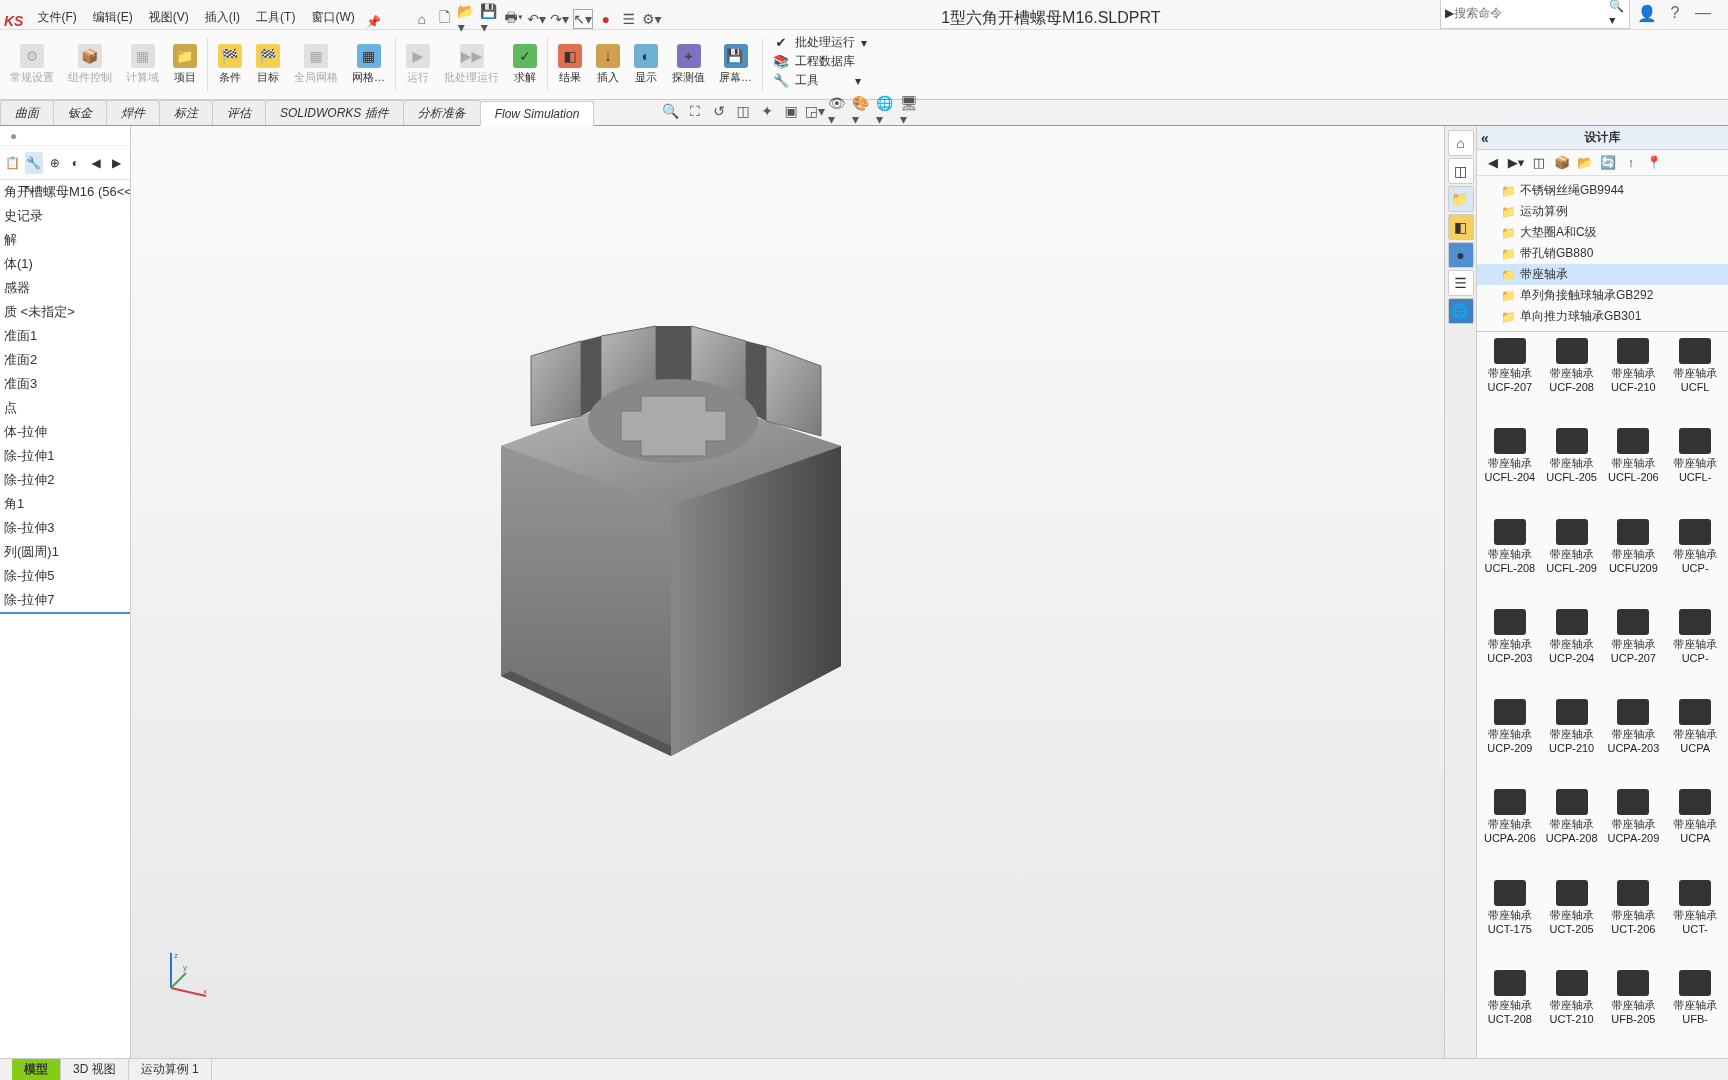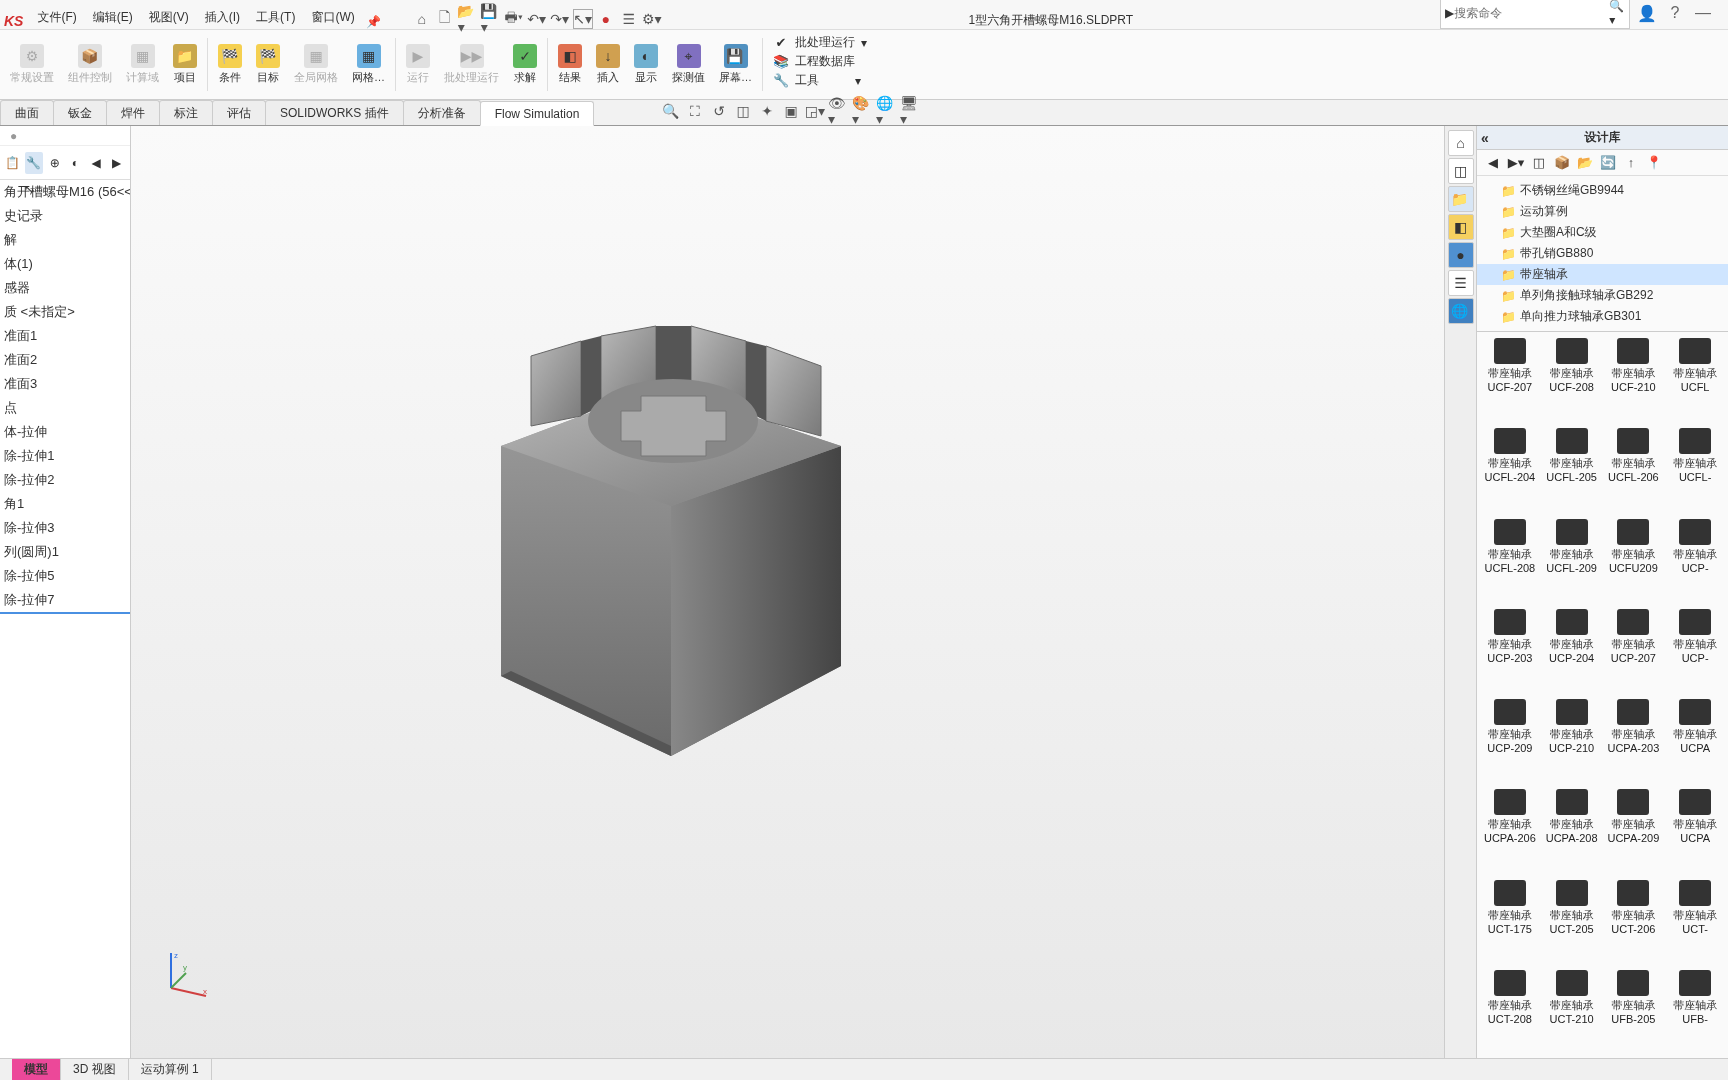--- a/index.html
+++ b/index.html
@@ -3,35 +3,35 @@
 <meta charset="utf-8">
 <style>
 * { margin:0; padding:0; box-sizing:border-box; font-family:"Microsoft YaHei","Segoe UI",sans-serif; }
 body { width:1728px; height:1080px; overflow:hidden; background:#fff; font-size:12px; color:#333; }
 .menubar { height:30px; display:flex; align-items:flex-end; padding:0 4px; border-bottom:1px solid #ddd; background:#f7f7f7; }
 .logo { color:#d32f2f; font-weight:bold; font-style:italic; font-size:14px; margin-right:6px; }
 .menubar .mitem { padding:3px 8px; cursor:pointer; }
 .menubar .pin { margin-left:4px; color:#666; }
 .toolbar-quick { display:flex; gap:3px; align-items:center; margin-left:30px; }
 .qicon { width:20px; height:20px; display:flex; align-items:center; justify-content:center; font-size:14px; color:#555; cursor:pointer; }
-.docname { flex:1; text-align:center; font-size:12px; }
+.docname { flex:1; text-align:center; font-size:16px; }
 .search-wrap { display:flex; align-items:center; gap:6px; margin-right:10px; }
 .search-box { display:flex; align-items:center; border:1px solid #ccc; background:#fff; padding:1px 4px; width:190px; }
 .search-box input { border:none; outline:none; flex:1; font-size:12px; }
 .tbicon { width:22px; height:22px; display:flex; align-items:center; justify-content:center; color:#666; font-size:16px; cursor:pointer; border:1px solid transparent; }
 .ribbon { height:70px; display:flex; align-items:stretch; border-bottom:1px solid #ccc; background:#fafafa; padding:2px 4px; gap:2px; }
 .rgrp { display:flex; flex-direction:column; align-items:center; justify-content:center; padding:2px 6px; min-width:36px; cursor:pointer; font-size:11px; text-align:center; }
 .rgrp.dis { color:#aaa; }
 .ricon { width:24px; height:24px; background:#e0e0e0; border-radius:3px; margin-bottom:2px; display:flex; align-items:center; justify-content:center; font-size:14px; }
 .sep { width:1px; background:#ddd; margin:6px 2px; }
 .rside { display:flex; flex-direction:column; gap:2px; padding:2px 6px; font-size:12px; }
 .rside-row { display:flex; align-items:center; gap:6px; cursor:pointer; }
 .rside-row .smicon { width:16px; height:16px; display:flex; align-items:center; justify-content:center; font-size:13px; }
 .tabs-row { height:26px; display:flex; align-items:flex-end; background:#f2f2f2; border-bottom:1px solid #999; position:relative; }
-.tab { padding:4px 14px; border:1px solid #ccc; border-bottom:none; background:#eee; margin-right:-1px; cursor:pointer; height:25px; display:flex; align-items:center; border-radius:3px 3px 0 0; }
+.tab { padding:4px 14px; border:1px solid #ccc; border-bottom:none; background:#eee; margin-right:-1px; cursor:pointer; height:25px; display:flex; align-items:center; border-radius:3px 3px 0 0;font-style:italic; }
 .tab.active { background:#fff; border-bottom:1px solid #fff; position:relative; top:1px;margin-top:22px; }
 .hud { position:absolute; left:660px; top:0; display:flex; gap:2px; align-items:center; }
 .hud .hicon { width:22px; height:22px; display:flex; align-items:center; justify-content:center; font-size:14px; cursor:pointer; color:#555; }
 .main-area { display:flex; height:calc(1080px - 30px - 70px - 26px - 22px); }
 .feature-panel { width:131px; border-right:1px solid #ccc; display:flex; flex-direction:column; overflow:hidden; background:#fff; }
 .fp-icons { height:34px; border-bottom:1px solid #ddd; display:flex; align-items:center; padding:0 4px; gap:2px; }
 .fp-icons .icn { width:22px; height:22px; display:flex; align-items:center; justify-content:center; cursor:pointer; border-radius:2px; }
 .fp-breadcrumb { height:20px; display:flex; align-items:center; padding-left:10px; color:#999; border-bottom:1px solid #eee; }
 .fp-tree { flex:1; overflow:hidden; font-size:13px; }
 .fp-tree .node { padding:3px 4px; cursor:pointer; white-space:nowrap; }
@@ -50,21 +50,21 @@
 .dl-tree .dnode.sel { background:#cfe5ff; }
 .dl-tree .fold { color:#d9a441; }
 .dl-grid { flex:1; overflow:auto; display:grid; grid-template-columns:repeat(4,1fr); gap:0; padding:2px; }
 .dl-grid::-webkit-scrollbar{width:16px}.dl-grid::-webkit-scrollbar-thumb{background:#ccc;border:3px solid #fafafa;border-radius:8px}
 .dl-cell { display:flex; flex-direction:column; align-items:center; padding:4px 0; cursor:pointer; font-size:11px; }
 .dl-cell .thumb { width:32px; height:26px; background:#333; border-radius:3px; margin-bottom:2px; }
 .dl-cell .lbl1 { color:#333; }
 .dl-cell .lbl2 { color:#222; }
 .bottom-tabs { height:22px; display:flex; align-items:center; background:#f0f0f0; border-top:1px solid #ccc; font-size:12px; }
 .bottom-tabs .btab { padding:2px 12px; border-right:1px solid #ccc; cursor:pointer; }
-.bottom-tabs .btab.active { background:#ec4899; font-weight:bold; }
+.bottom-tabs .btab.active { background:#84cc16; font-weight:bold; }
 svg.part3d { position:absolute; left:280px; top:120px; }
 </style>
 </head>
 <body>
 
 <div class="menubar">
   <span class="logo">KS</span>
   <span class="mitem">文件(F)</span>
   <span class="mitem">编辑(E)</span>
   <span class="mitem">视图(V)</span>

